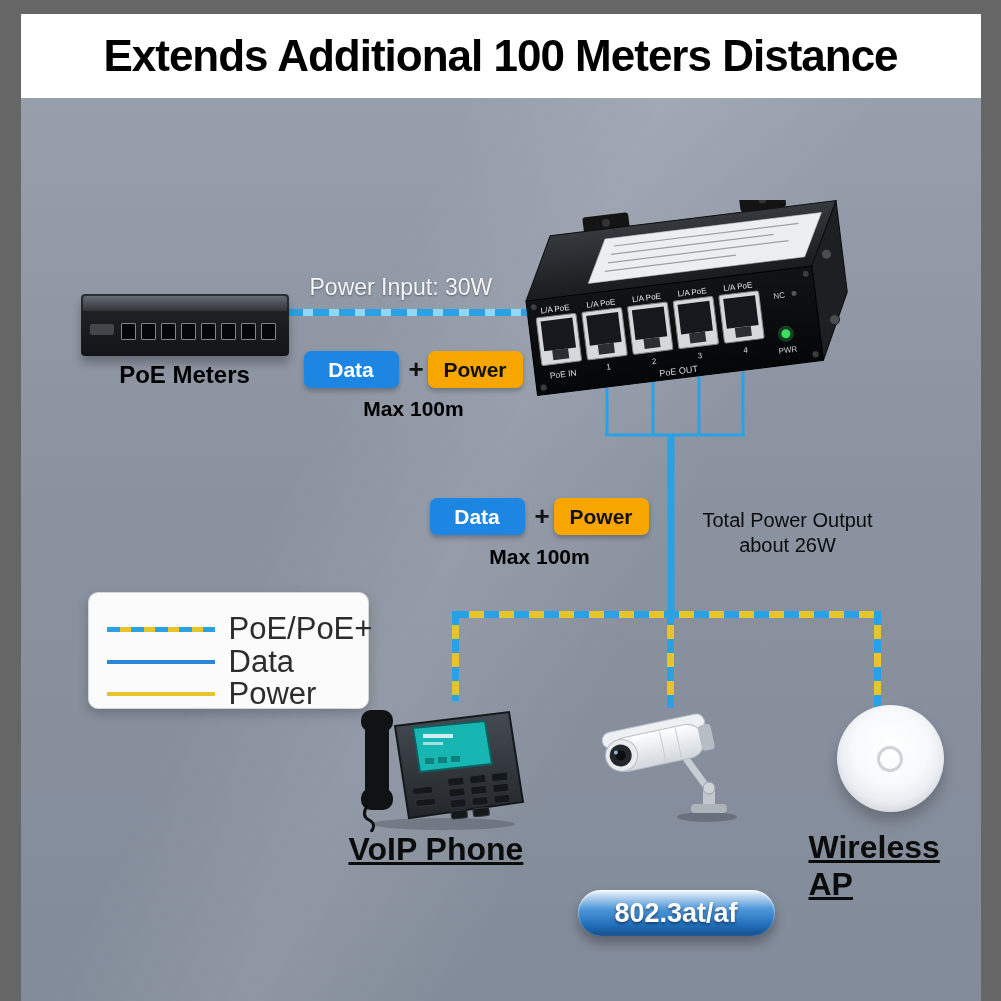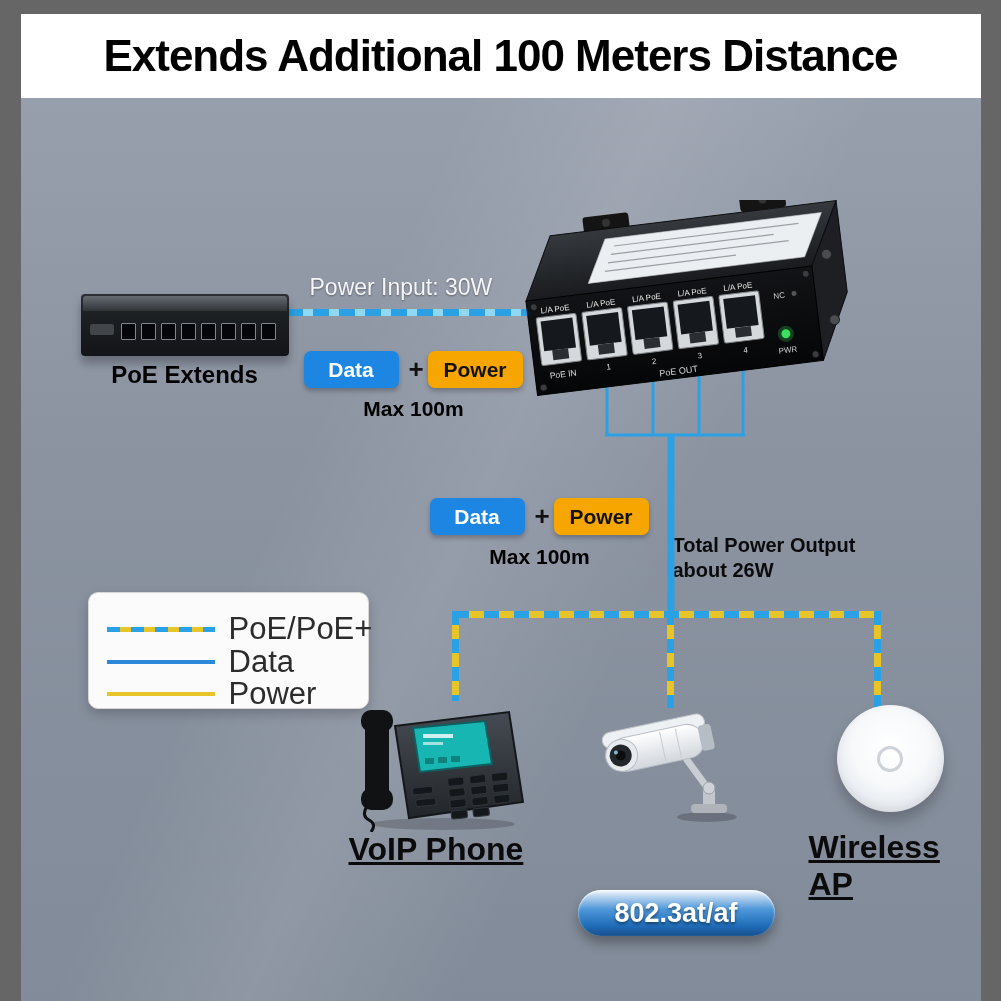--- a/index.html
+++ b/index.html
@@ -46,21 +46,21 @@
   
   .badge{ position:absolute; width:95px; height:37px; border-radius:7px; display:flex; align-items:center;
           justify-content:center; font-size:21px; font-weight:700; box-shadow:0 3px 5px rgba(0,0,0,.25); z-index:3;}
   .badge.data{ background:#1d86e3; color:#fff; }
   .badge.power{ background:#f7a600; color:#111; }
   .plus{ position:absolute; font-size:26px; font-weight:700; color:#111; z-index:3; }
   .data1{ left:283px; top:337px; } .plus1{ left:388px; top:340px; } .power1{ left:407px; top:337px; }
   .max1{ left:293px; top:383px; width:200px; text-align:center; font-size:21px; font-weight:700; color:#000; }
   .data2{ left:409px; top:484px; } .plus2{ left:514px; top:487px; } .power2{ left:533px; top:484px; }
   .max2{ left:419px; top:531px; width:200px; text-align:center; font-size:21px; font-weight:700; color:#000; }
-  .total-power{ left:652px; top:519px; width:230px; text-align:left; font-size:20px; color:#0b0b0b; line-height:25px;font-weight:bold; }
+  .total-power{ left:652px; top:494px; width:230px; text-align:center; font-size:20px; color:#0b0b0b; line-height:25px; }
 
   
   .legend{ left:67px; top:578px; width:281px; height:117px; background:#fbfbfb; border:1px solid #d6d6d6;
            border-radius:10px; box-shadow:0 5px 12px rgba(0,0,0,.2); z-index:2;}
   .legend-row{ position:absolute; left:18px; display:flex; align-items:center; gap:14px; }
   .legend-row.r1{ top:18px; } .legend-row.r2{ top:51px; } .legend-row.r3{ top:83px; }
   .sample{ width:108px; }
   .sample.poe{ height:5px; background:repeating-linear-gradient(90deg,#2aa1e4 0 13px,#e7c428 13px 24px); }
   .sample.data{ height:4px; background:#2b87d8; }
   .sample.power{ height:4px; background:#e7c428; }
@@ -116,21 +116,21 @@
       <div class="switch-port"></div>
       <div class="switch-port"></div>
       <div class="switch-port"></div>
       <div class="switch-port"></div>
       <div class="switch-port"></div>
       <div class="switch-port"></div>
       <div class="switch-port"></div>
       <div class="switch-port"></div>
     </div>
   </div>
-  <div class="abs switch-label">PoE Extends</div>
+  <div class="abs switch-label">PoE Meters</div>
 
   <svg class="abs extender-svg" width="340" height="215" viewBox="0 0 340 215">
     <defs>
       <linearGradient id="topGrad" x1="0" y1="0" x2="0" y2="1">
         <stop offset="0" stop-color="#35393d"></stop>
           <stop offset="1" stop-color="#191b1e"></stop>
       </linearGradient>
       <linearGradient id="frontGrad" x1="0" y1="0" x2="0" y2="1">
         <stop offset="0" stop-color="#121316"></stop>
           <stop offset="1" stop-color="#050607"></stop>

